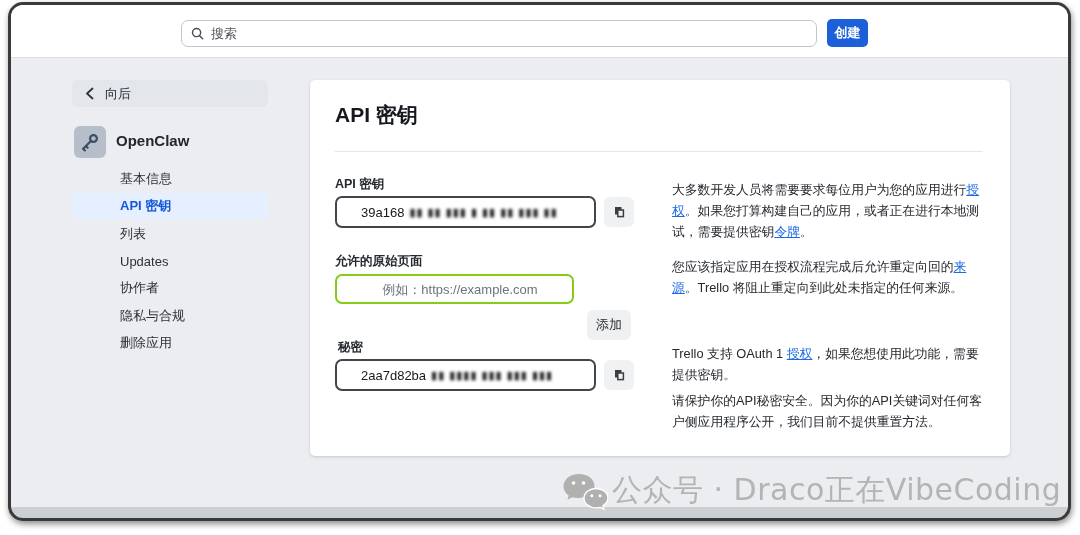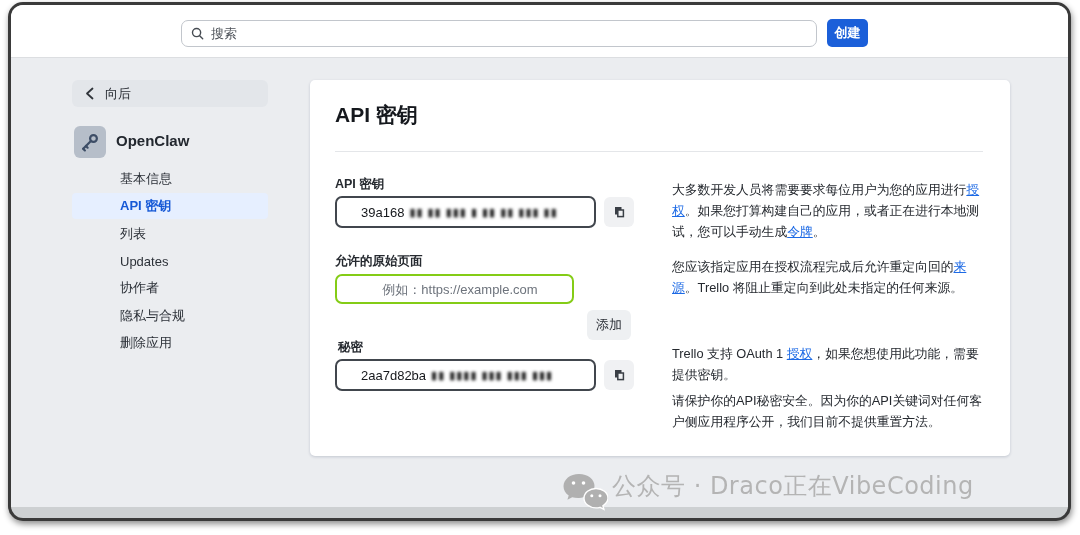--- a/index.html
+++ b/index.html
@@ -52,21 +52,21 @@
                   color:#0f172a; outline:none;text-align:center; }
   .origin-input::placeholder { color:#6d737c; opacity:1; }
   .btn-add { left:587px; top:274px; width:44px; height:30px; background:#eef0f2; border:none;
              border-radius:6px; font-size:13px; color:#2b2f36; cursor:pointer;margin-top:36px; }
 
   .desc { left:672px; width:318px; font-size:12.8px; line-height:21px; color:#25292f; }
   .desc a { color:#1d6ae5; text-decoration:underline; cursor:pointer; }
 
   
   .watermark-text { left:612px; top:470px; font-family:"DejaVu Sans","Liberation Sans",sans-serif;
-                    font-size:24px; color:#b4b4b4; letter-spacing:.5px; }
+                    font-size:30px; color:#b4b4b4; letter-spacing:.5px; }
 </style>
 </head>
 <body>
 
 <div class="page">
 
   <div class="abs window">
     <div class="abs topbar-bg"></div>
     <div class="abs body-bg"></div>
   </div>
@@ -122,21 +122,21 @@
   </div>
   <button class="abs icon-btn" style="left:604px; top:197px">
     <span style="display:flex">
       <svg width="14" height="14" viewBox="0 0 14 14">
           <rect x="3" y="2" width="6.5" height="7.5" fill="#3a3f46"></rect>
           <rect x="5.8" y="5" width="5.6" height="6.6" fill="#f0f1f3" stroke="#3a3f46" stroke-width="1.5"></rect>
         </svg>
     </span>
   </button>
   <div class="abs desc" style="top:179px">
-    <span>大多数开发人员将需要要求每位用户为您的应用进行</span><a>授权</a><span>。如果您打算构建自己的应用，或者正在进行本地测试，您可以手动生成</span><a>令牌</a><span>。</span>
+    <span>大多数开发人员将需要要求每位用户为您的应用进行</span><a>授权</a><span>。如果您打算构建自己的应用，或者正在进行本地测试，需要提供密钥</span><a>令牌</a><span>。</span>
   </div>
 
   <div class="abs field-label" style="left:335px; top:253px">允许的原始页面</div>
   <input class="abs origin-input" placeholder="例如：https://example.com" style="">
   <button class="abs btn-add">添加</button>
   <div class="abs desc" style="top:256px">
     <span>您应该指定应用在授权流程完成后允许重定向回的</span><a>来源</a><span>。Trello 将阻止重定向到此处未指定的任何来源。</span>
   </div>
 
   <div class="abs field-label" style="left:338px; top:339px">秘密</div>

